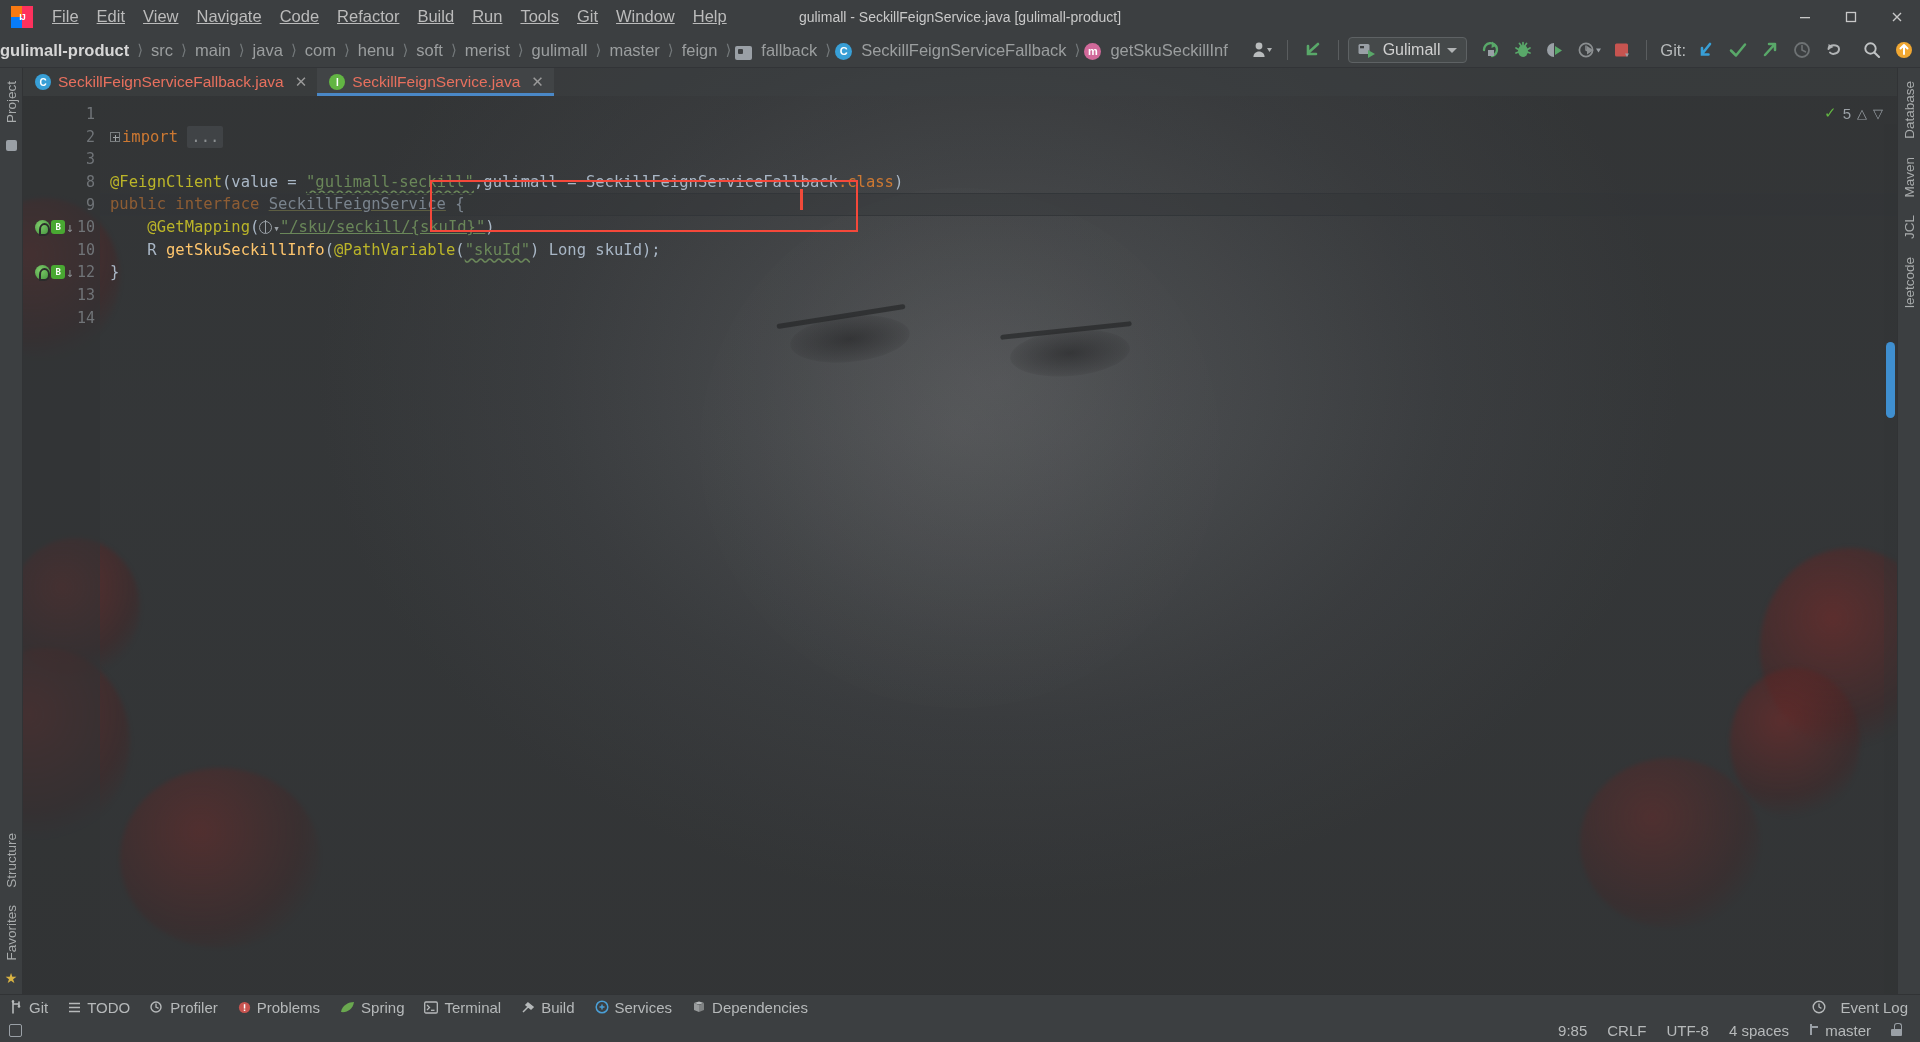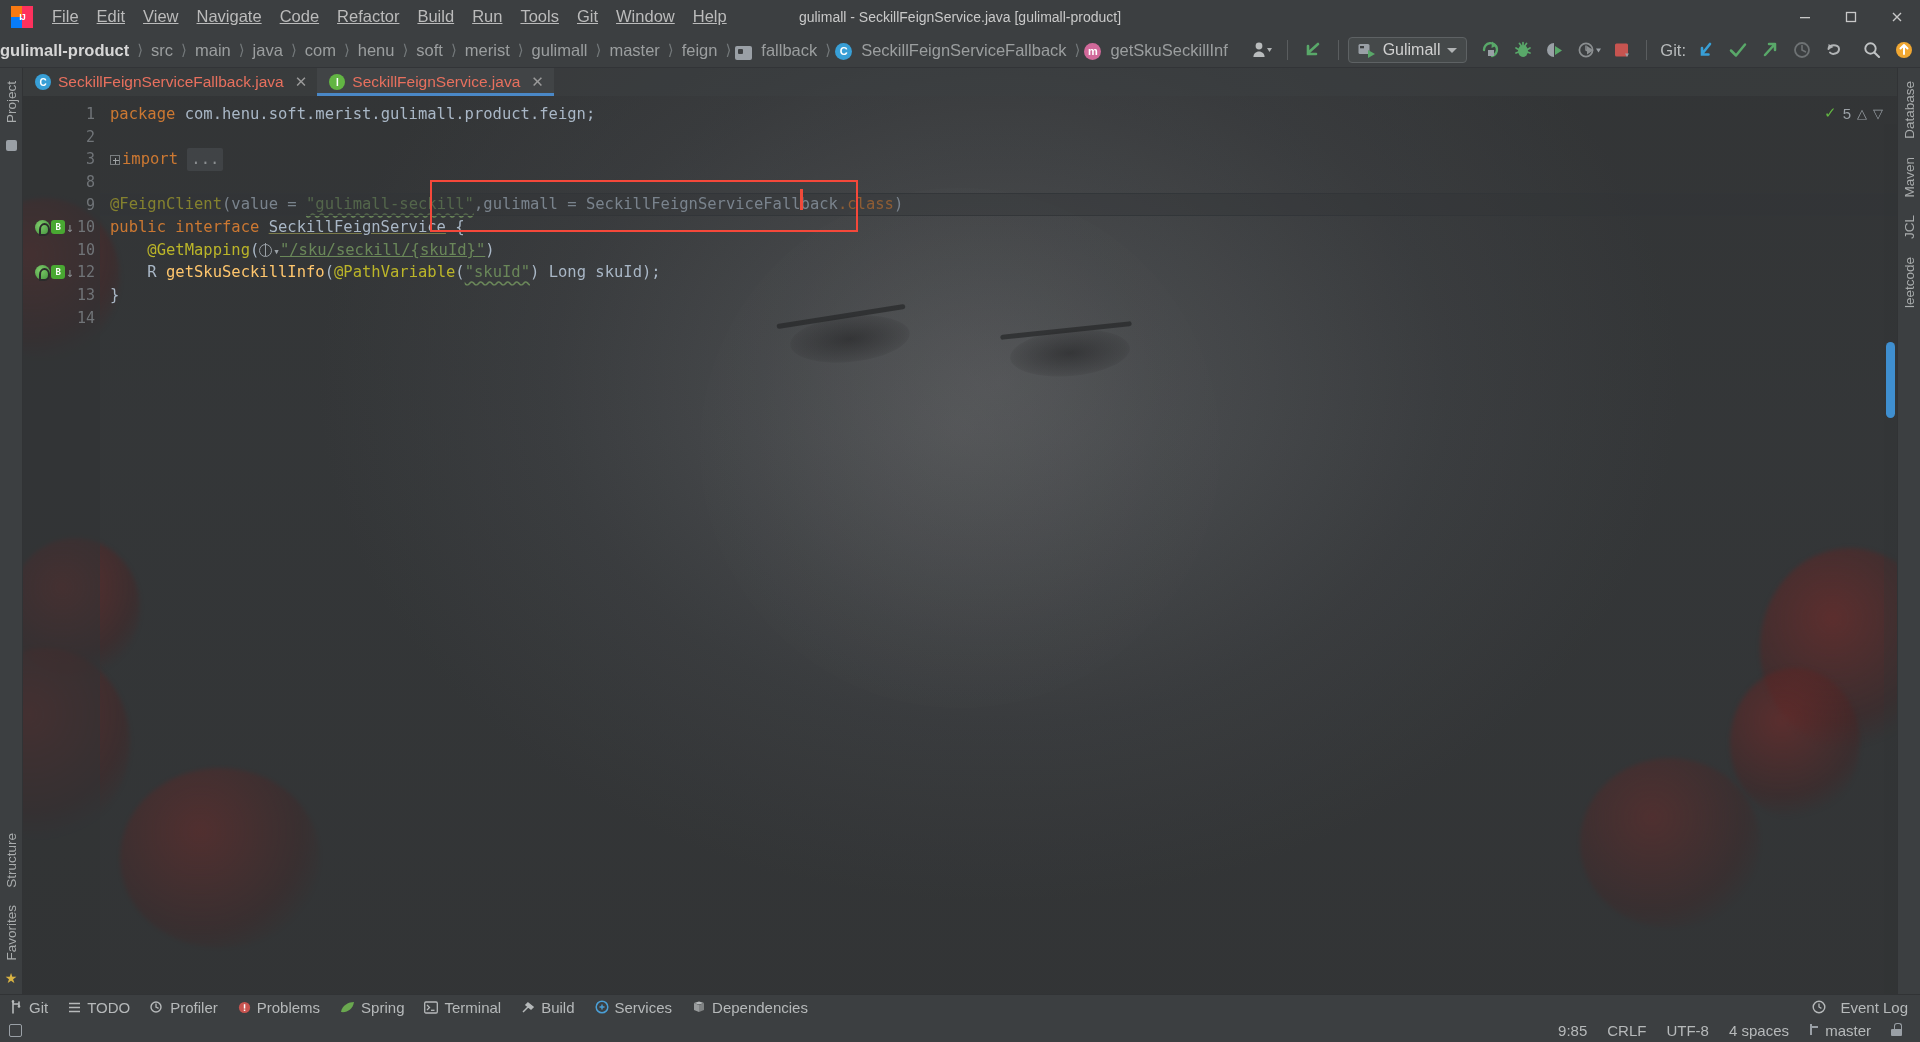--- a/index.html
+++ b/index.html
@@ -649,21 +649,20 @@
         </span>
         <span>12</span>
       </div>
       <div class="gln">13</div>
       <div class="gln">14</div>
     </div>
 
     <div id="code-pane">
       <div id="caret-line" style="top:97px;"></div>
 
-      <div class="cl"><span class="k">package</span><span class="pn"> com.henu.soft.merist.gulimall.product.feign;</span></div>
 
       <div class="cl"> </div>
 
       <div class="cl"><span class="fold-plus"></span><span class="k">import</span> <span class="fold-box">...</span></div>
 
       <div class="cl"> </div>
 
       <div class="cl"><span class="an">@FeignClient</span><span class="pn">(value = </span><span class="st squig">"gulimall-seckill"</span><span class="pn">,gulimall = SeckillFeignServiceFallback</span><span class="k">.class</span><span class="pn">)</span></div>
 
       <div class="cl"><span class="k">public interface </span><span class="iface">SeckillFeignService</span><span class="pn"> {</span></div>

